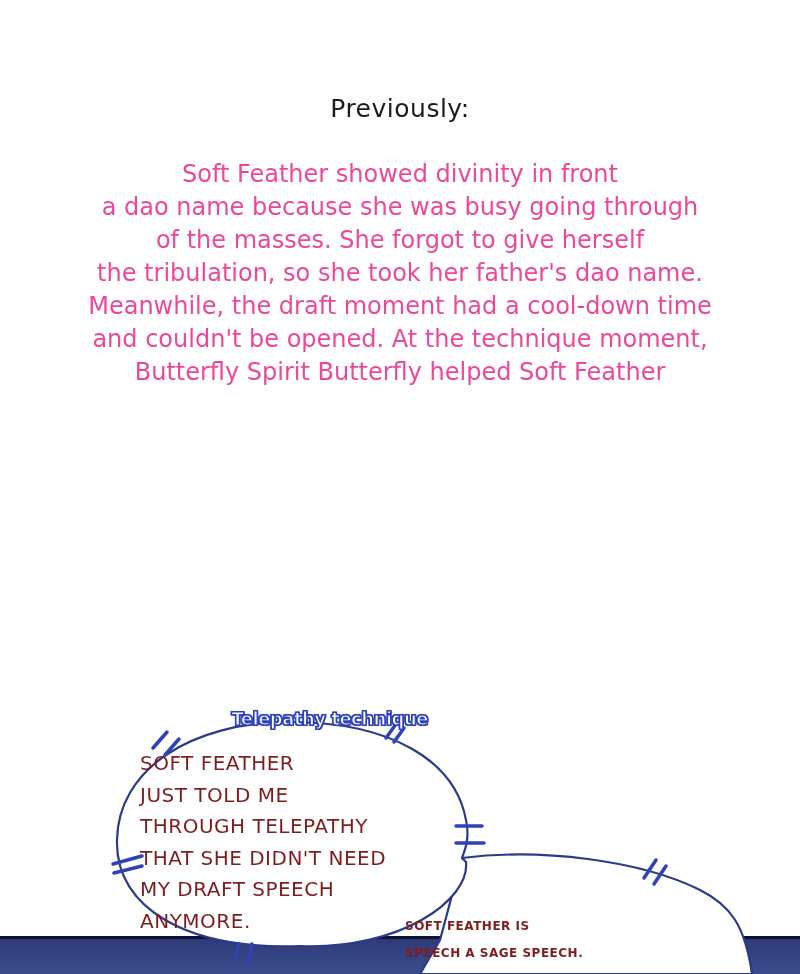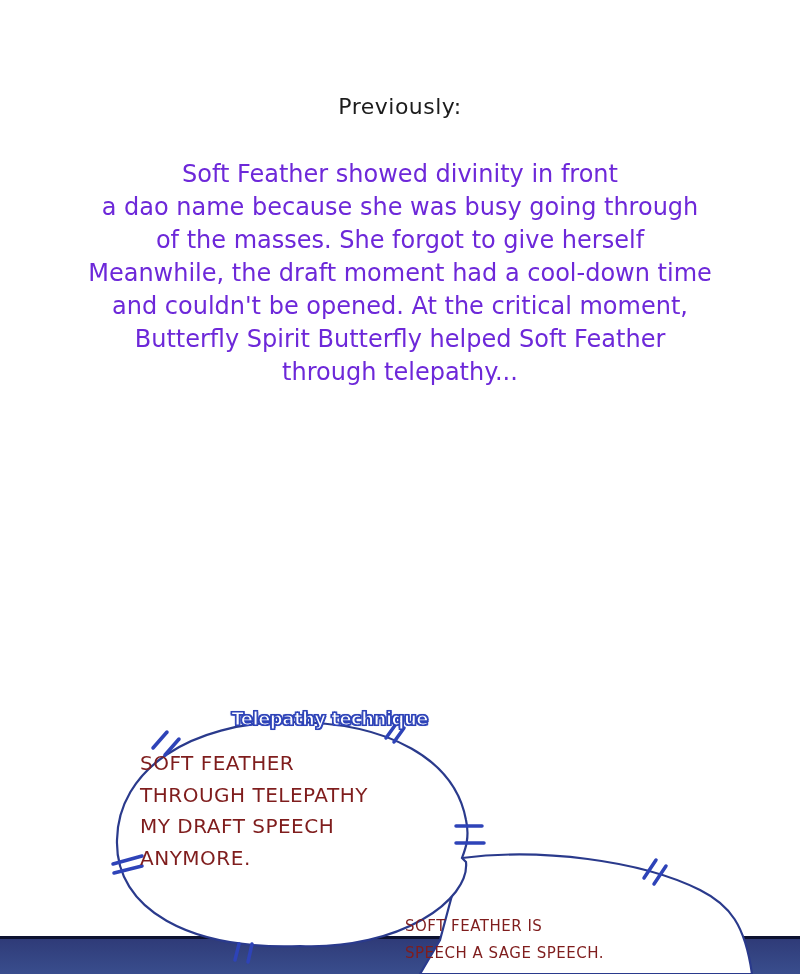--- a/index.html
+++ b/index.html
@@ -8,66 +8,66 @@
     background: #ffffff;
     font-family: "DejaVu Sans", sans-serif;
     color: #1a1a1a;
   }
   .recap {
     position: absolute; left: 0; top: 0; width: 800px;
     text-align: center;
   }
   .recap-title {
     position: absolute; left: 0; width: 800px; top: 94px;
-    font-size: 22px; letter-spacing: 0.5px; color: #1c1c1c;
+    font-size: 25px; letter-spacing: 0.5px; color: #1c1c1c;
   }
   .recap-body {
     position: absolute; left: 0; width: 800px; top: 158px;
   }
   .recap-line {
     display: block; height: 33px; line-height: 33px;
-    font-size: 24px; color: #6d28d9; white-space: nowrap;
+    font-size: 24px; color: #ec4899; white-space: nowrap;
   }
   .panel-bg {
     position: absolute; left: 0; top: 936px; width: 800px; height: 38px;
     background: linear-gradient(180deg, #2f3b78 0%, #3a4f8f 100%);
     border-top: 3px solid #0d1230;
   }
   svg.bubbles { position: absolute; left: 0; top: 0; }
   .bubble-text {
     position: absolute; text-align: left;
     font-family: "DejaVu Sans", sans-serif; font-weight: normal;
     color: #7f1d1d; letter-spacing: 0.5px;
   }
   .bubble1-text { left: 140px; top: 748px; width: 340px; }
   .bubble1-text span { display: block; height: 31.5px; line-height: 31.5px; font-size: 20px; }
   .bubble2-text { left: 405px; top: 913px; width: 330px; }
-  .bubble2-text span { display: block; height: 27px; line-height: 27px; font-size: 15px; }
+  .bubble2-text span { display: block; height: 27px; line-height: 27px; font-size: 12px; font-weight: bold; }
   .sfx-label {
     position: absolute; left: 174px; top: 704px; width: 254px; height: 30px;
     text-align: right; font-family: "DejaVu Sans", sans-serif; font-weight: bold;
     font-size: 18px; line-height: 30px; color: #ffffff;
     -webkit-text-stroke: 1.2px #2e43b8;
     text-shadow: 0 0 2px #2e43b8, 1px 1px 0 #2e43b8, -1px -1px 0 #2e43b8, 1px -1px 0 #2e43b8, -1px 1px 0 #2e43b8;
     letter-spacing: -0.5px;
   }
 </style>
 </head>
 <body>
 
 <div class="recap">
   <div class="recap-title">Previously:</div>
   <div class="recap-body">
     <span class="recap-line">Soft Feather showed divinity in front</span>
     <span class="recap-line">a dao name because she was busy going through</span>
     <span class="recap-line">of the masses. She forgot to give herself</span>
+    <span class="recap-line">the tribulation, so she took her father's dao name.</span>
     <span class="recap-line">Meanwhile, the draft moment had a cool-down time</span>
-    <span class="recap-line">and couldn't be opened. At the critical moment,</span>
+    <span class="recap-line">and couldn't be opened. At the technique moment,</span>
     <span class="recap-line">Butterfly Spirit Butterfly helped Soft Feather</span>
-    <span class="recap-line">through telepathy...</span>
   </div>
 </div>
 
 <div class="panel-bg"></div>
 
 <svg class="bubbles" width="800" height="974" viewBox="0 0 800 974">
 
   <path d="M 462 858 C 540 848, 640 860, 700 890 C 730 905, 745 925, 752 974 L 420 974 L 440 940 Z" fill="#ffffff" stroke="#2a3a8c" stroke-width="2.2"></path>
 
   <path d="M 290 722 C 390 722, 455 760, 466 820 C 470 838, 465 850, 462 858 L 466 862 C 470 900, 400 950, 300 946 C 190 950, 115 910, 117 840 C 118 770, 190 722, 290 722 Z" fill="#ffffff" stroke="#2a3a8c" stroke-width="2.2"></path>
@@ -85,21 +85,23 @@
     <line x1="654" y1="884" x2="666" y2="866"></line>
     <line x1="239" y1="944" x2="235" y2="960"></line>
     <line x1="252" y1="944" x2="248" y2="962"></line>
   </g>
 </svg>
 
 <div class="sfx-label">Telepathy technique</div>
 
 <div class="bubble-text bubble1-text">
   <span>SOFT FEATHER</span>
+  <span>JUST TOLD ME</span>
   <span>THROUGH TELEPATHY</span>
+  <span>THAT SHE DIDN'T NEED</span>
   <span>MY DRAFT SPEECH</span>
   <span>ANYMORE.</span>
 </div>
 
 <div class="bubble-text bubble2-text">
   <span>SOFT FEATHER IS</span>
   <span>SPEECH A SAGE SPEECH.</span>
 </div>
 
 </body></html>

